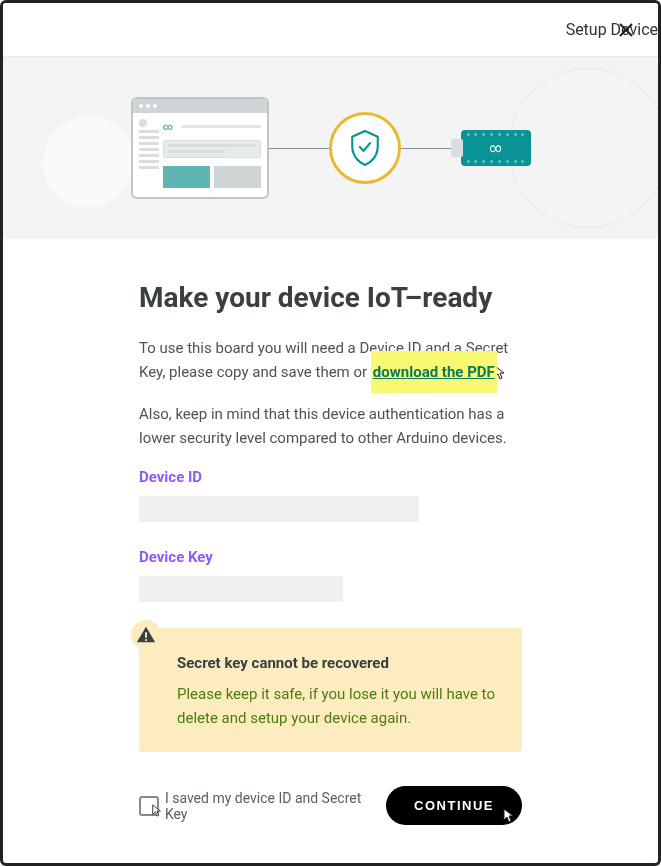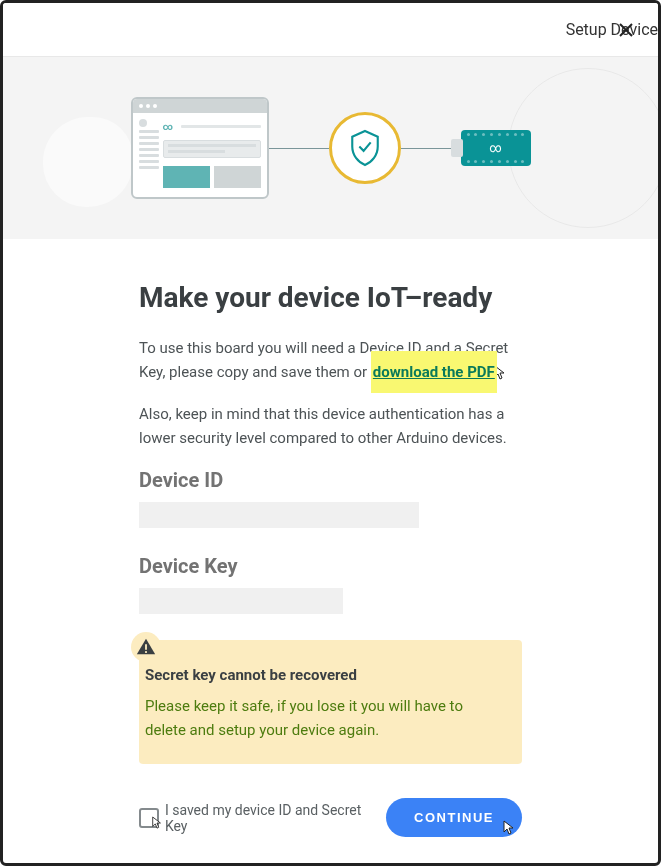--- a/index.html
+++ b/index.html
@@ -181,37 +181,37 @@
       padding: 12px 2px;
       position: relative;
     }
     .cursor-icon {
       display: inline-block;
       vertical-align: middle;
       margin-left: -4px;
       margin-bottom: -6px;
     }
     .field-label {
-      font-size: 20px;
+      font-size: 15px;
       font-weight: 700;
-      color: #737373;
+      color: #8b5cf6;
       margin-bottom: 10px;
     }
     .field-value {
       background: #f0f0f0;
       height: 26px;
       margin-bottom: 26px;
     }
     .field-value.device { width: 280px; }
     .field-value.secret { width: 204px; }
 
     .warning-box {
       background: #fcecc0;
       border-radius: 4px;
-      padding: 26px 22px 22px 6px;
+      padding: 26px 22px 22px 38px;
       position: relative;
       margin-top: 18px;
     }
     .warning-triangle {
       position: absolute;
       left: -8px;
       top: -8px;
       width: 30px;
       height: 30px;
       background: #fcecc0;
@@ -255,21 +255,21 @@
     .checkbox-cursor {
       position: absolute;
       right: -6px;
       bottom: -8px;
     }
     .checkbox-label {
       font-size: 14px;
       color: #5a6063;
     }
     .continue-btn {
-      background: #3b82f6;
+      background: #000000;
       color: #fff;
       font-weight: 700;
       letter-spacing: 1.5px;
       font-size: 13px;
       border: none;
       border-radius: 24px;
       padding: 12px 28px;
       cursor: pointer;
       position: relative;
     }

